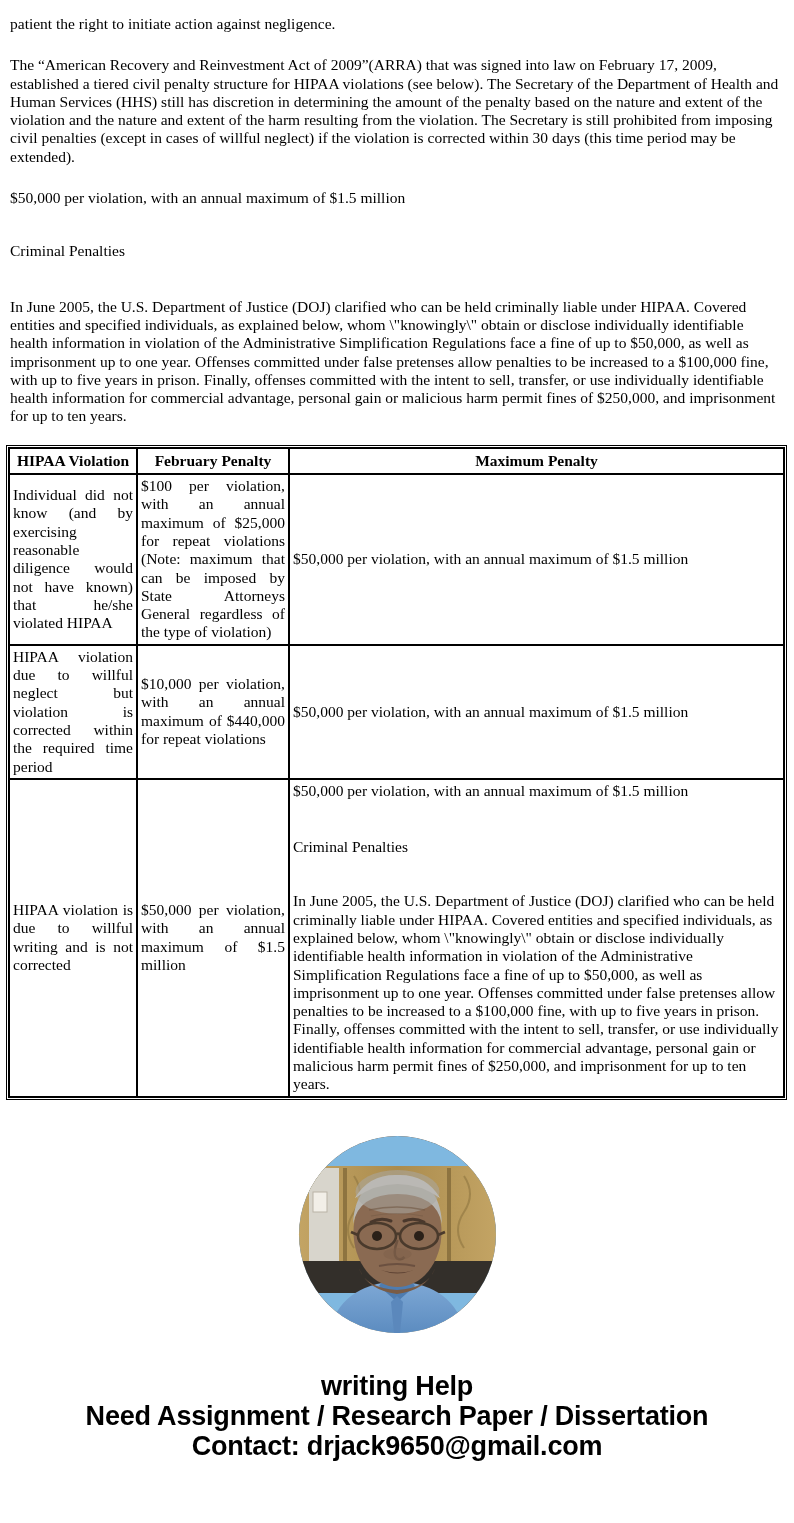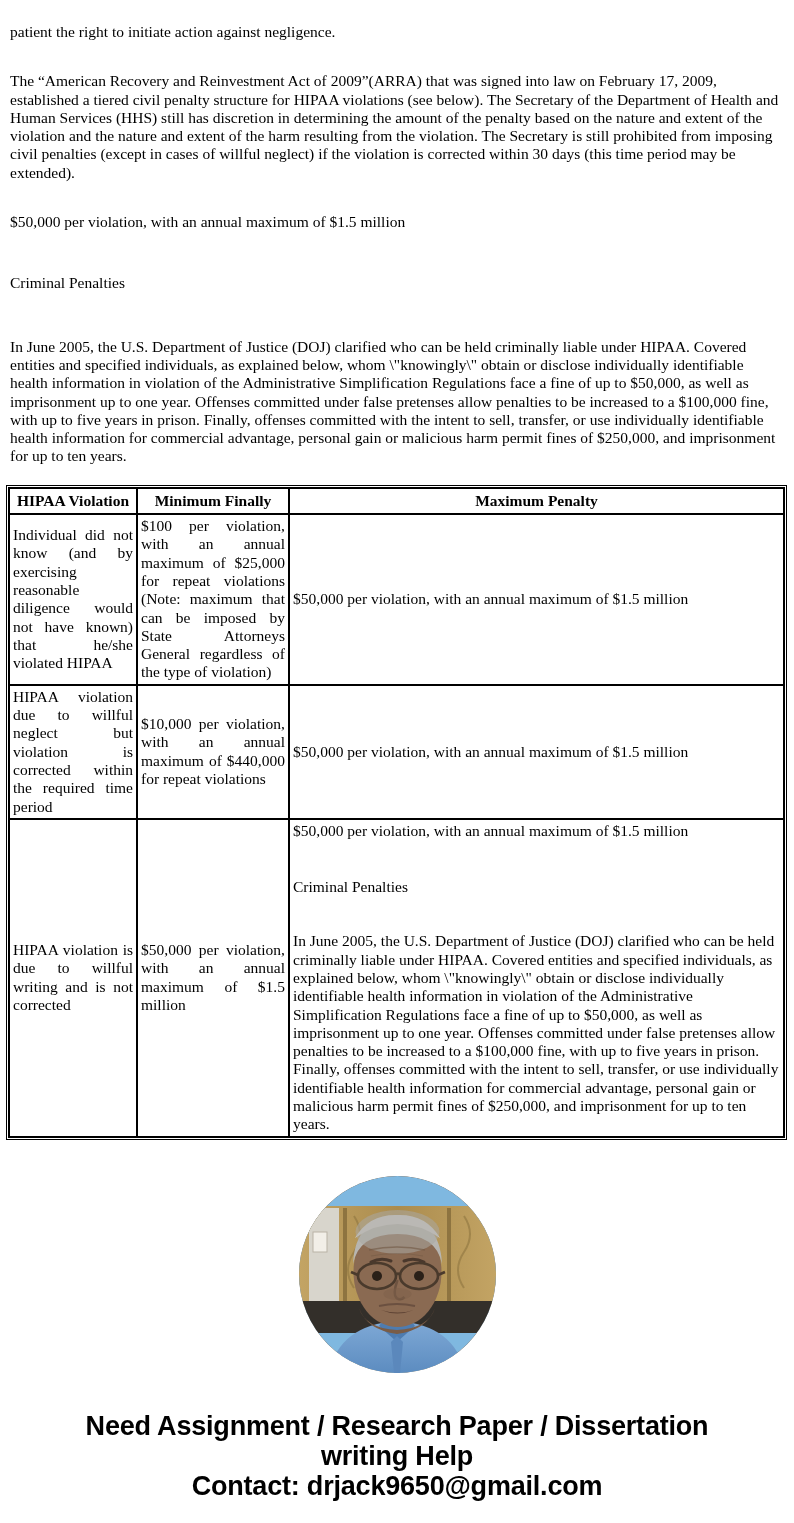--- a/index.html
+++ b/index.html
@@ -15,21 +15,21 @@
     color: #000000;
     -webkit-font-smoothing: antialiased;
   }
   .page {
     width: 794px;
     box-sizing: border-box;
     padding: 0;
     position: relative;
   }
   p.para {
-    margin: 8px 10px 0 10px;
+    margin: 0 10px 0 10px;
     padding: 0;
     font-size: 15.5px;
     line-height: 18.3px;
   }
   .spacer-sm { height: 15px; }
   .spacer-md { height: 23px; }
   .spacer-lg { height: 35px; }
 
   
   .penalty-table-wrap {
@@ -151,21 +151,21 @@
   <div class="penalty-table-wrap">
     <table class="penalty-table">
       <colgroup>
         <col class="col-violation">
         <col class="col-min">
         <col class="col-max">
       </colgroup>
       <thead>
         <tr>
           <th>HIPAA Violation</th>
-          <th>Minimum Finally</th>
+          <th>February Penalty</th>
           <th>Maximum Penalty</th>
         </tr>
       </thead>
       <tbody>
         <tr>
           <td class="justify-cell">Individual did not know (and by exercising reasonable diligence would not have known) that he/she violated HIPAA</td>
           <td class="justify-cell">$100 per violation, with an annual maximum of $25,000 for repeat violations (Note: maximum that can be imposed by State Attorneys General regardless of the type of violation)</td>
           <td class="max-cell">$50,000 per violation, with an annual maximum of $1.5 million</td>
         </tr>
         <tr>
@@ -239,18 +239,18 @@
           <path d="M80 130 q18 -4 36 0" stroke="#6b5040" stroke-width="2" fill="none"></path>
           <ellipse cx="98.5" cy="118" rx="14" ry="6" fill="#7d5f49" opacity="0.5"></ellipse>
           <path d="M70 74 q28 -6 56 0" stroke="#6f5742" stroke-width="1.5" fill="none" opacity="0.6"></path>
           <path d="M72 80 q26 -5 52 0" stroke="#6f5742" stroke-width="1.2" fill="none" opacity="0.45"></path>
         </g>
       </svg>
     </div>
   </div>
 
   <div class="footer-block">
+    <span class="line">writing Help</span>
     <span class="line">Need Assignment / Research Paper / Dissertation</span>
-    <span class="line">writing Help</span>
     <span class="line">Contact: drjack9650@gmail.com</span>
   </div>
 
 </div>
 
 </body></html>

